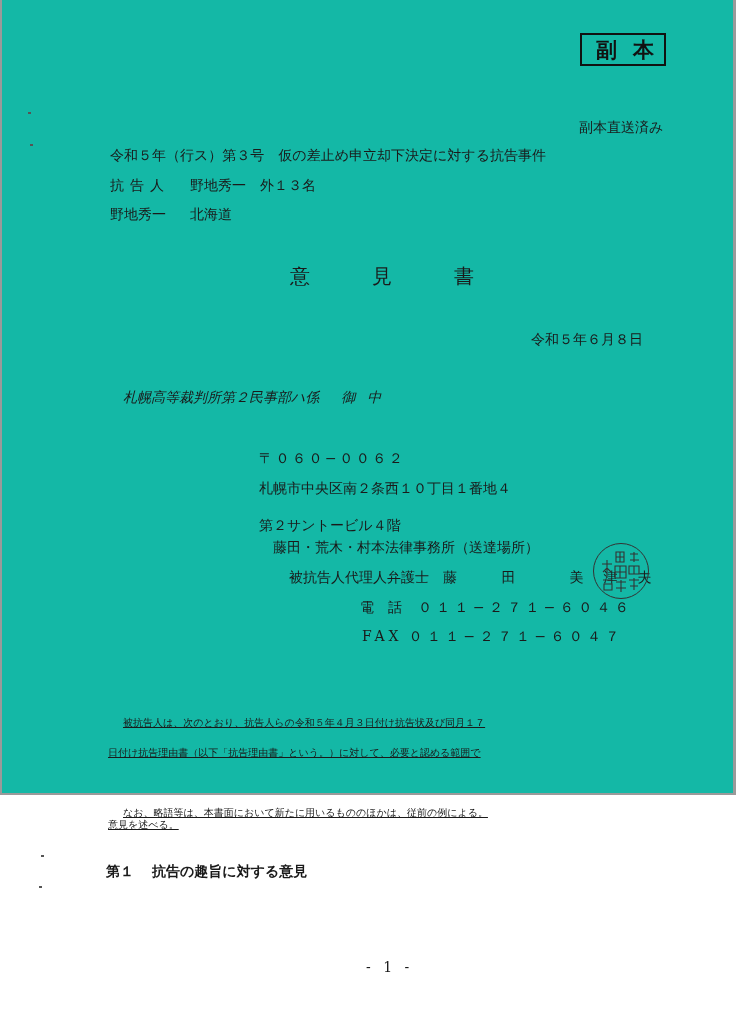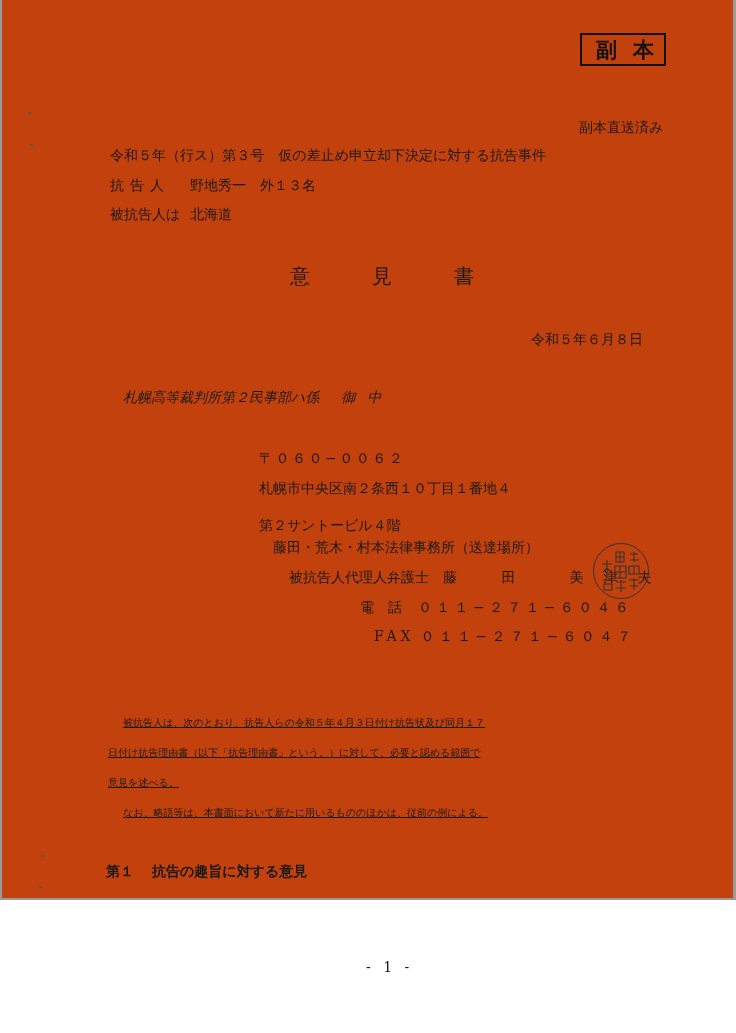--- a/index.html
+++ b/index.html
@@ -12,26 +12,26 @@
       height: 1033px;
       position: relative;
       overflow: hidden;
       font-family: "DejaVu Serif", "Liberation Serif", serif;
       color: #1a1a1a;
     }
     .page {
       position: absolute;
       left: 0; top: 0;
       width: 736px;
-      height: 900px;
+      height: 795px;
       box-sizing: border-box;
       border-left: 2px solid #9a9a9a;
       border-right: 3px solid #9a9a9a;
       border-bottom: 2px solid #9a9a9a;
-      background: #c2410c;
+      background: #14b8a6;
     }
     .abs { position: absolute; white-space: nowrap; }
     .t14 { font-size: 14px; line-height: 18px; }
     .t13 { font-size: 10px; line-height: 18px; text-decoration: underline; }
 
     .stamp-copy {
       left: 578px; top: 33px;
       width: 86px; height: 33px;
       border: 2px solid #111;
       box-sizing: border-box;
@@ -60,35 +60,35 @@
     .addressee .honor { margin-left: 22px; letter-spacing: 12px; }
 
     .postal { left: 257px; top: 449px; letter-spacing: 2.5px; }
     .addr1 { left: 257px; top: 479px; }
     .addr2 { left: 257px; top: 516px; }
     .firm { left: 271px; top: 538px; }
     .lawyer { left: 287px; top: 568px; }
     .lawyer .nm { margin-left: 14px; letter-spacing: 20px; }
     .tel { left: 358px; top: 598px; letter-spacing: 4.3px; }
     .tel .lbl { letter-spacing: 14px; margin-right: 2px; }
-    .fax { left: 360px; top: 627px; letter-spacing: 4.3px; margin-left: 12px; }
+    .fax { left: 360px; top: 627px; letter-spacing: 4.3px; }
     .fax .lbl { letter-spacing: 4px; margin-right: 6px; }
 
     .seal {
       left: 591px; top: 543px;
       width: 56px; height: 56px;
       border: 1.5px solid #333;
       border-radius: 50%;
       box-sizing: border-box;
     }
     .seal svg { position: absolute; left: 0; top: 0; }
 
     .para1a { left: 121px; top: 714px; }
     .para1b { left: 106px; top: 744px; }
-    .para1c { left: 106px; top: 774px; }
+    .para1c { left: 106px; top: 816px; }
     .para2  { left: 121px; top: 804px; }
 
     .section { left: 104px; top: 862px; font-family: "DejaVu Sans", "Liberation Sans", sans-serif; font-weight: bold; font-size: 14px; line-height: 18px; }
     .section .num { display: inline-block; width: 46px; }
     .item1 { left: 121px; top: 891px; }
     .item1 .num { display: inline-block; width: 37px; }
     .redact { display: inline-block; background: #000; height: 17px; vertical-align: -3px; }
 
     .pageno { left: 364px; top: 959px; font-size: 14px; letter-spacing: 4px; }
 
@@ -103,21 +103,21 @@
 
   <div class="abs t14 sent">副本直送済み</div>
 
   <div class="abs t14 case">令和５年（行ス）第３号　仮の差止め申立却下決定に対する抗告事件</div>
 
   <div class="abs t14 appellant">
     <span class="lbl">抗告人</span><span>野地秀一　外１３名</span>
   </div>
 
   <div class="abs t14 appellee">
-    <span class="lbl">被抗告人は</span><span>北海道</span>
+    <span class="lbl">野地秀一</span><span>北海道</span>
   </div>
 
   <div class="abs title">
     <span>意</span><span>見</span><span>書</span>
   </div>
 
   <div class="abs t14 date">令和５年６月８日</div>
 
   <div class="abs t14 addressee">
     <span>札幌高等裁判所第２民事部ハ係</span><span class="honor">御中</span>

